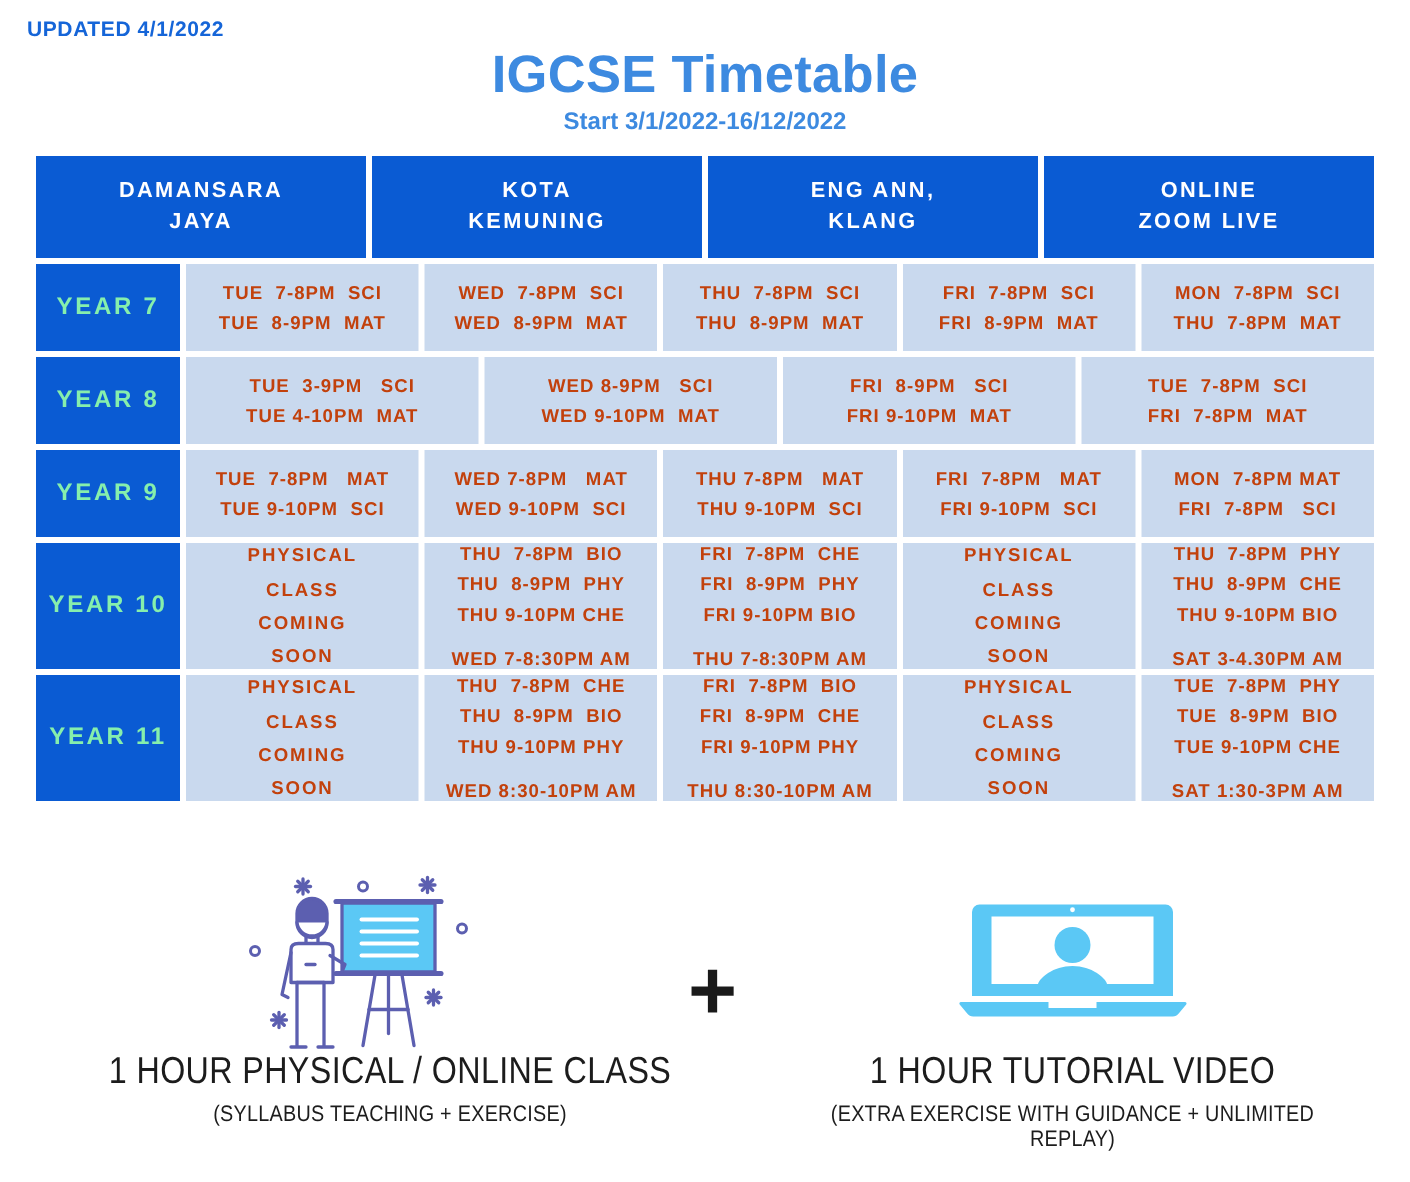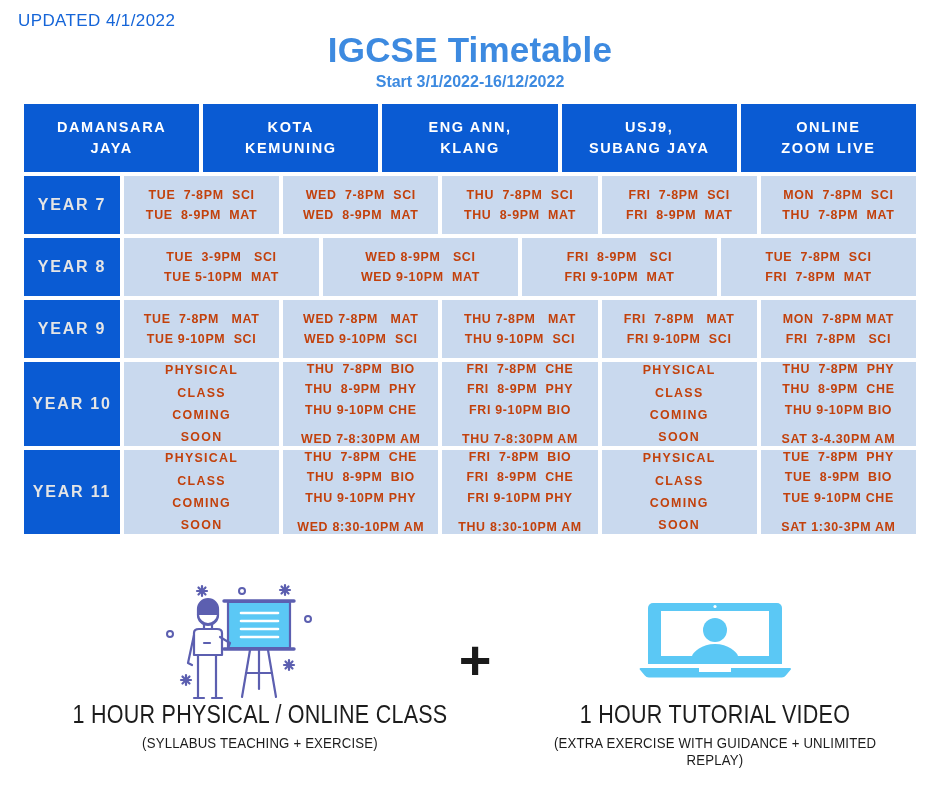--- a/index.html
+++ b/index.html
@@ -13,22 +13,22 @@
     font-family: "Liberation Sans", sans-serif;
     overflow: hidden;
     position: relative;
   }
 
   
   .updated {
     position: absolute;
     left: 18px;
     top: 11px;
-    font-size: 17px;
-    font-weight: normal;
+    font-size: 14px;
+    font-weight: bold;
     letter-spacing: 0.4px;
     color: #1565d8;
   }
 
   
   .title-wrap {
     position: absolute;
     left: 0;
     top: 32px;
     width: 940px;
@@ -82,21 +82,21 @@
     letter-spacing: 1.6px;
     line-height: 1.45;
     text-align: center;
     height: 68px;
   }
   .head-cell .l { display: block; }
 
   
   .year-cell {
     background: #0a5bd3;
-    color: #e5e5e5;
+    color: #86efac;
     font-size: 16px;
     font-weight: bold;
     letter-spacing: 1.8px;
     text-align: center;
   }
 
   
   .data-cell {
     background: #c9d9ee;
     color: #c2410c;
@@ -202,24 +202,20 @@
       </div>
       <div class="cell head-cell col-normal">
         <span class="l">KOTA</span>
         <span class="l">KEMUNING</span>
       </div>
       <div class="cell head-cell col-normal">
         <span class="l">ENG ANN,</span>
         <span class="l">KLANG</span>
       </div>
       <div class="cell head-cell col-normal">
-        <span class="l">USJ9,</span>
-        <span class="l">SUBANG JAYA</span>
-      </div>
-      <div class="cell head-cell col-normal">
         <span class="l">ONLINE</span>
         <span class="l">ZOOM LIVE</span>
       </div>
     </div>
     <div class="row row-h-58">
       <div class="cell year-cell col-time">YEAR 7</div>
       <div class="cell data-cell col-normal">
         <span class="line">TUE  7-8PM  SCI</span>
         <span class="line">TUE  8-9PM  MAT</span>
       </div>
@@ -237,21 +233,21 @@
       </div>
       <div class="cell data-cell col-normal">
         <span class="line">MON  7-8PM  SCI</span>
         <span class="line">THU  7-8PM  MAT</span>
       </div>
     </div>
     <div class="row row-h-58">
       <div class="cell year-cell col-time">YEAR 8</div>
       <div class="cell data-cell col-normal">
         <span class="line">TUE  3-9PM   SCI</span>
-        <span class="line">TUE 5-10PM  MAT</span>
+        <span class="line">TUE 4-10PM  MAT</span>
       </div>
       <div class="cell data-cell col-normal">
         <span class="line">WED 8-9PM   SCI</span>
         <span class="line">WED 9-10PM  MAT</span>
       </div>
       <div class="cell data-cell col-normal">
         <span class="line">FRI  8-9PM   SCI</span>
         <span class="line">FRI 9-10PM  MAT</span>
       </div>
       <div class="cell data-cell col-normal">

